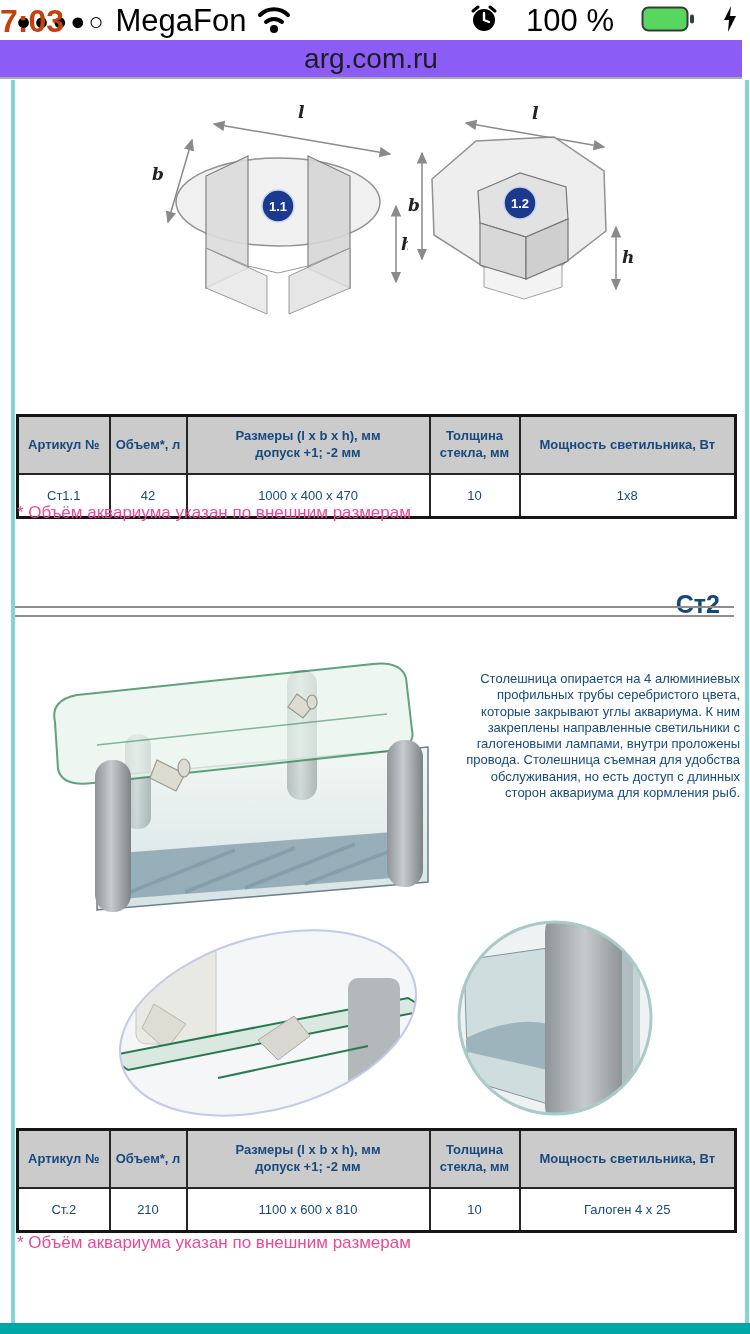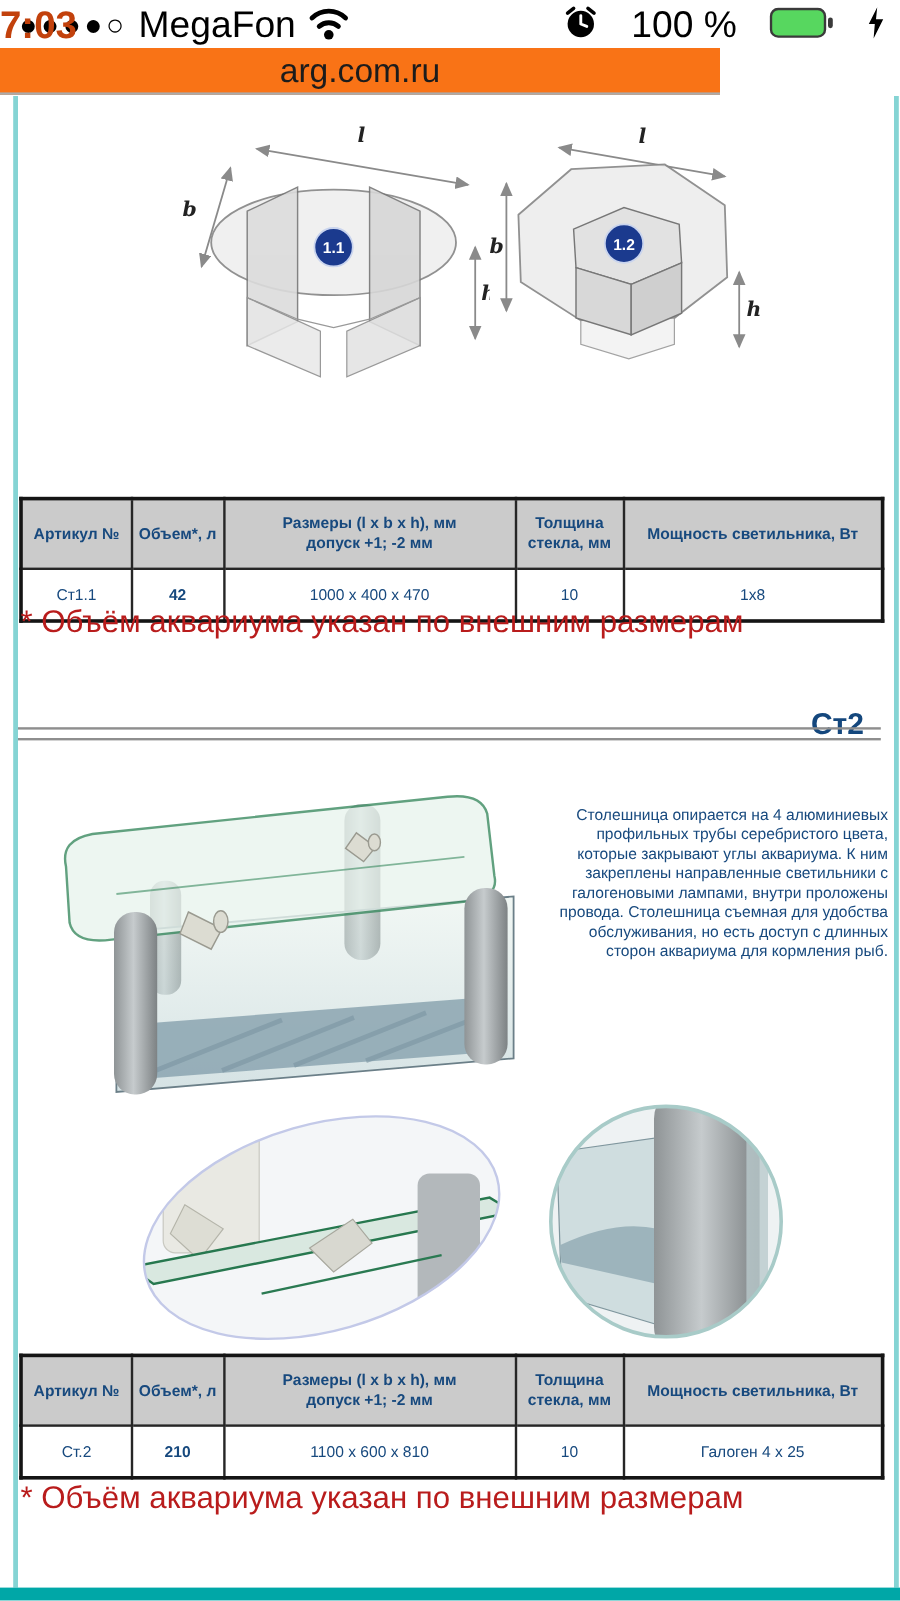--- a/index.html
+++ b/index.html
@@ -10,42 +10,42 @@
   .statusbar{position:absolute;left:0;top:0;width:750px;height:40px;background:#fff;}
   .sb-left{position:absolute;left:16px;top:2px;display:flex;align-items:center;gap:9px;height:38px;}
   .signal{font-size:25px;letter-spacing:3px;color:#000;line-height:38px;}
   .carrier{font-size:31px;color:#000;}
   .sb-time{position:absolute;left:0;top:3px;width:637px;
            font-size:32px;font-weight:700;color:#c2410c;}
   .sb-right{position:absolute;right:12px;top:2px;display:flex;align-items:center;gap:27px;height:38px;}
   .batt-pct{font-size:31px;color:#000;}
 
   
-  .urlbar{position:absolute;left:0;top:40px;width:600px;height:37px;background:#f97316;
+  .urlbar{position:absolute;left:0;top:40px;width:742px;height:37px;background:#8b5cf6;
           border-bottom:2px solid #ababab;text-align:center;}
   .urlbar span{font-size:28px;color:#1c1c1c;line-height:37px;}
 
   
   .frame-line{position:absolute;top:80px;width:4px;height:1243px;background:#85d4d4;}
   .frame-left{left:11px;} .frame-right{left:745px;}
   .bottom-bar{position:absolute;left:0;bottom:0;width:750px;height:11px;background:#00a7a7;}
 
   .page-content{position:absolute;left:0;top:79px;width:750px;height:1244px;}
 
   
   table.spec{position:absolute;border-collapse:collapse;table-layout:fixed;width:718px;
              background:#fff;border:3px solid #151515;color:#17497e;font-size:13px;}
   table.spec th,table.spec td{border:2px solid #262626;text-align:center;vertical-align:middle;padding:2px 3px;}
   table.spec thead th{background:#cbcbcb;font-weight:bold;height:52px;line-height:1.3;}
   table.spec tbody td{height:37px;background:#fff;margin-top:44px;}
-  td.vol{font-weight:bold;}
+  td.vol{font-weight:normal;}
   .t1{left:16px;top:335px;} .t2{left:16px;top:1128px;}
 
   
-  .note{position:absolute;left:17px;font-size:26px;color:#b91c1c;}
+  .note{position:absolute;left:17px;font-size:17px;color:#ec4899;}
   .note1{top:503px;} .note2{top:1233px;}
   .st2-heading{position:absolute;right:30px;top:568px;font-size:25px;font-weight:bold;color:#14477d;}
   .double-line{position:absolute;left:14px;top:606px;width:720px;height:7px;
                border-top:2px solid #8e8e8e;border-bottom:2px solid #8e8e8e;}
   .desc{position:absolute;left:456px;top:671px;width:284px;font-size:13px;line-height:1.25;
         color:#17497e;text-align:right;}
 
   
   .fig{position:absolute;}
   .dim{font-family:"DejaVu Serif",serif;font-style:italic;font-weight:bold;font-size:17px;fill:#222;}

